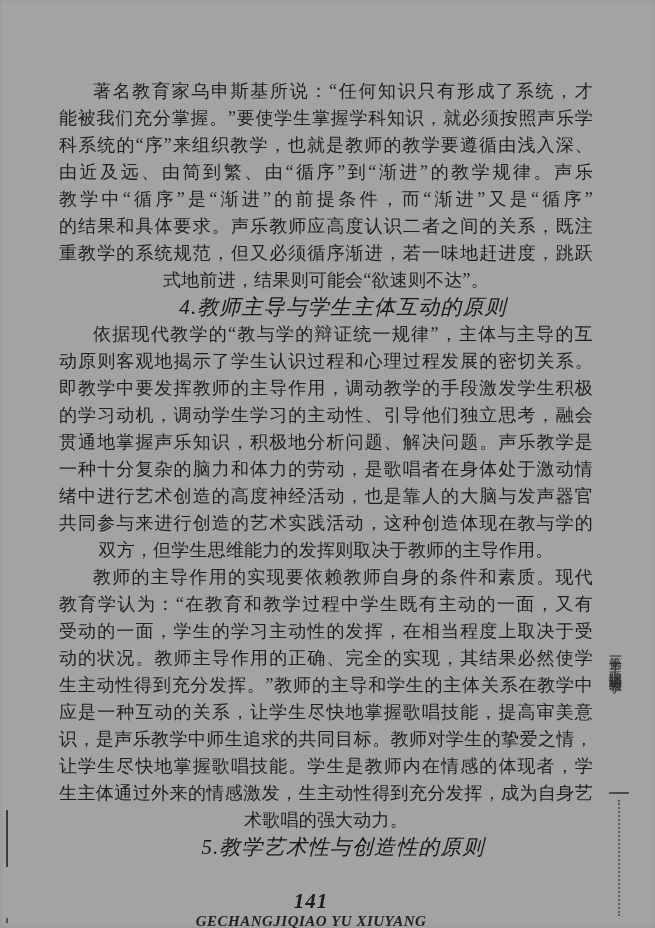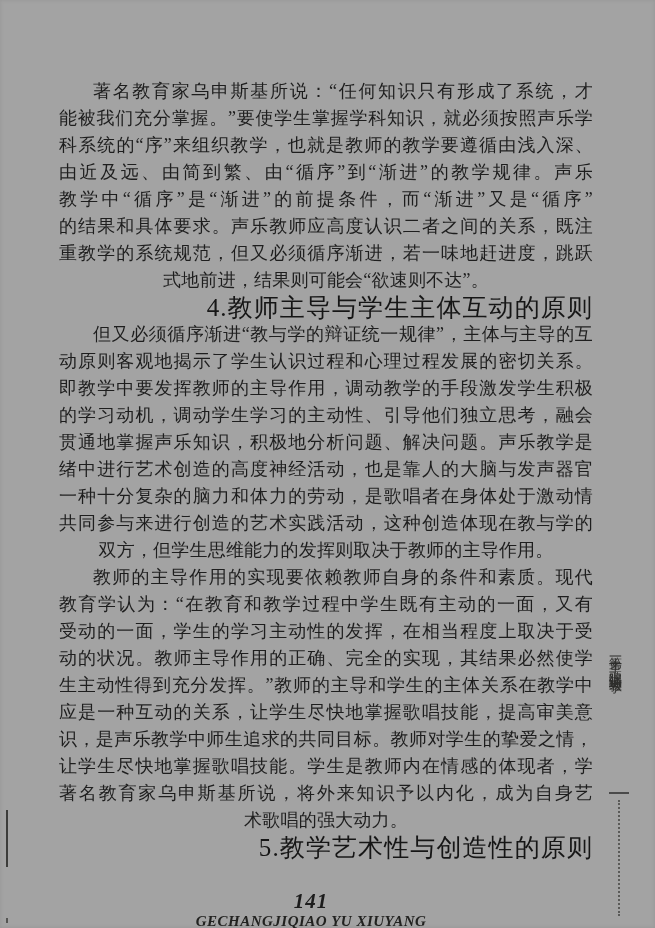--- a/index.html
+++ b/index.html
@@ -27,23 +27,24 @@
     text-align-last: justify;
     letter-spacing: 0.2px;
     overflow: hidden;
   }
   .line.indent { padding-left: 34px; }
   .line.end {
     text-align: center;
     text-align-last: auto;
   }
   .line.heading {
-    text-align: right;
+    text-align: center;
     text-align-last: auto;
-    font-size: 25px;
+    font-style: italic;
+    font-size: 21px;
     letter-spacing: 1.1px;
     color: #161616;
   }
   .footer {
     position: absolute;
     left: 0;
     top: 890px;
     width: 622px;
     text-align: center;
     color: #1c1c1c;
@@ -116,38 +117,38 @@
   <div class="text-block">
     <div class="line indent">著名教育家乌申斯基所说：“任何知识只有形成了系统，才</div>
     <div class="line">能被我们充分掌握。”要使学生掌握学科知识，就必须按照声乐学</div>
     <div class="line">科系统的“序”来组织教学，也就是教师的教学要遵循由浅入深、</div>
     <div class="line">由近及远、由简到繁、由“循序”到“渐进”的教学规律。声乐</div>
     <div class="line">教学中“循序”是“渐进”的前提条件，而“渐进”又是“循序”</div>
     <div class="line">的结果和具体要求。声乐教师应高度认识二者之间的关系，既注</div>
     <div class="line">重教学的系统规范，但又必须循序渐进，若一味地赶进度，跳跃</div>
     <div class="line end">式地前进，结果则可能会“欲速则不达”。</div>
     <div class="line heading indent">4.教师主导与学生主体互动的原则</div>
-    <div class="line indent">但又必须循序渐进“教与学的辩证统一规律”，主体与主导的互</div>
+    <div class="line indent">依据现代教学的“教与学的辩证统一规律”，主体与主导的互</div>
     <div class="line">动原则客观地揭示了学生认识过程和心理过程发展的密切关系。</div>
     <div class="line">即教学中要发挥教师的主导作用，调动教学的手段激发学生积极</div>
     <div class="line">的学习动机，调动学生学习的主动性、引导他们独立思考，融会</div>
     <div class="line">贯通地掌握声乐知识，积极地分析问题、解决问题。声乐教学是</div>
+    <div class="line">一种十分复杂的脑力和体力的劳动，是歌唱者在身体处于激动情</div>
     <div class="line">绪中进行艺术创造的高度神经活动，也是靠人的大脑与发声器官</div>
-    <div class="line">一种十分复杂的脑力和体力的劳动，是歌唱者在身体处于激动情</div>
     <div class="line">共同参与来进行创造的艺术实践活动，这种创造体现在教与学的</div>
     <div class="line end">双方，但学生思维能力的发挥则取决于教师的主导作用。</div>
     <div class="line indent">教师的主导作用的实现要依赖教师自身的条件和素质。现代</div>
     <div class="line">教育学认为：“在教育和教学过程中学生既有主动的一面，又有</div>
     <div class="line">受动的一面，学生的学习主动性的发挥，在相当程度上取决于受</div>
     <div class="line">动的状况。教师主导作用的正确、完全的实现，其结果必然使学</div>
     <div class="line">生主动性得到充分发挥。”教师的主导和学生的主体关系在教学中</div>
     <div class="line">应是一种互动的关系，让学生尽快地掌握歌唱技能，提高审美意</div>
     <div class="line">识，是声乐教学中师生追求的共同目标。教师对学生的挚爱之情，</div>
     <div class="line">让学生尽快地掌握歌唱技能。学生是教师内在情感的体现者，学</div>
-    <div class="line">著名教育家乌申斯基所说，将外来知识予以内化，成为自身艺</div>
+    <div class="line">生主体通过外来的情感激发，生主动性得到充分发挥，成为自身艺</div>
     <div class="line end">术歌唱的强大动力。</div>
     <div class="line heading indent">5.教学艺术性与创造性的原则</div>
   </div>
 
   <div class="footer">
     <div class="page-number">141</div>
     <div class="running-title">GECHANGJIQIAO YU XIUYANG</div>
   </div>
 
   <div class="chapter-sidebar">

